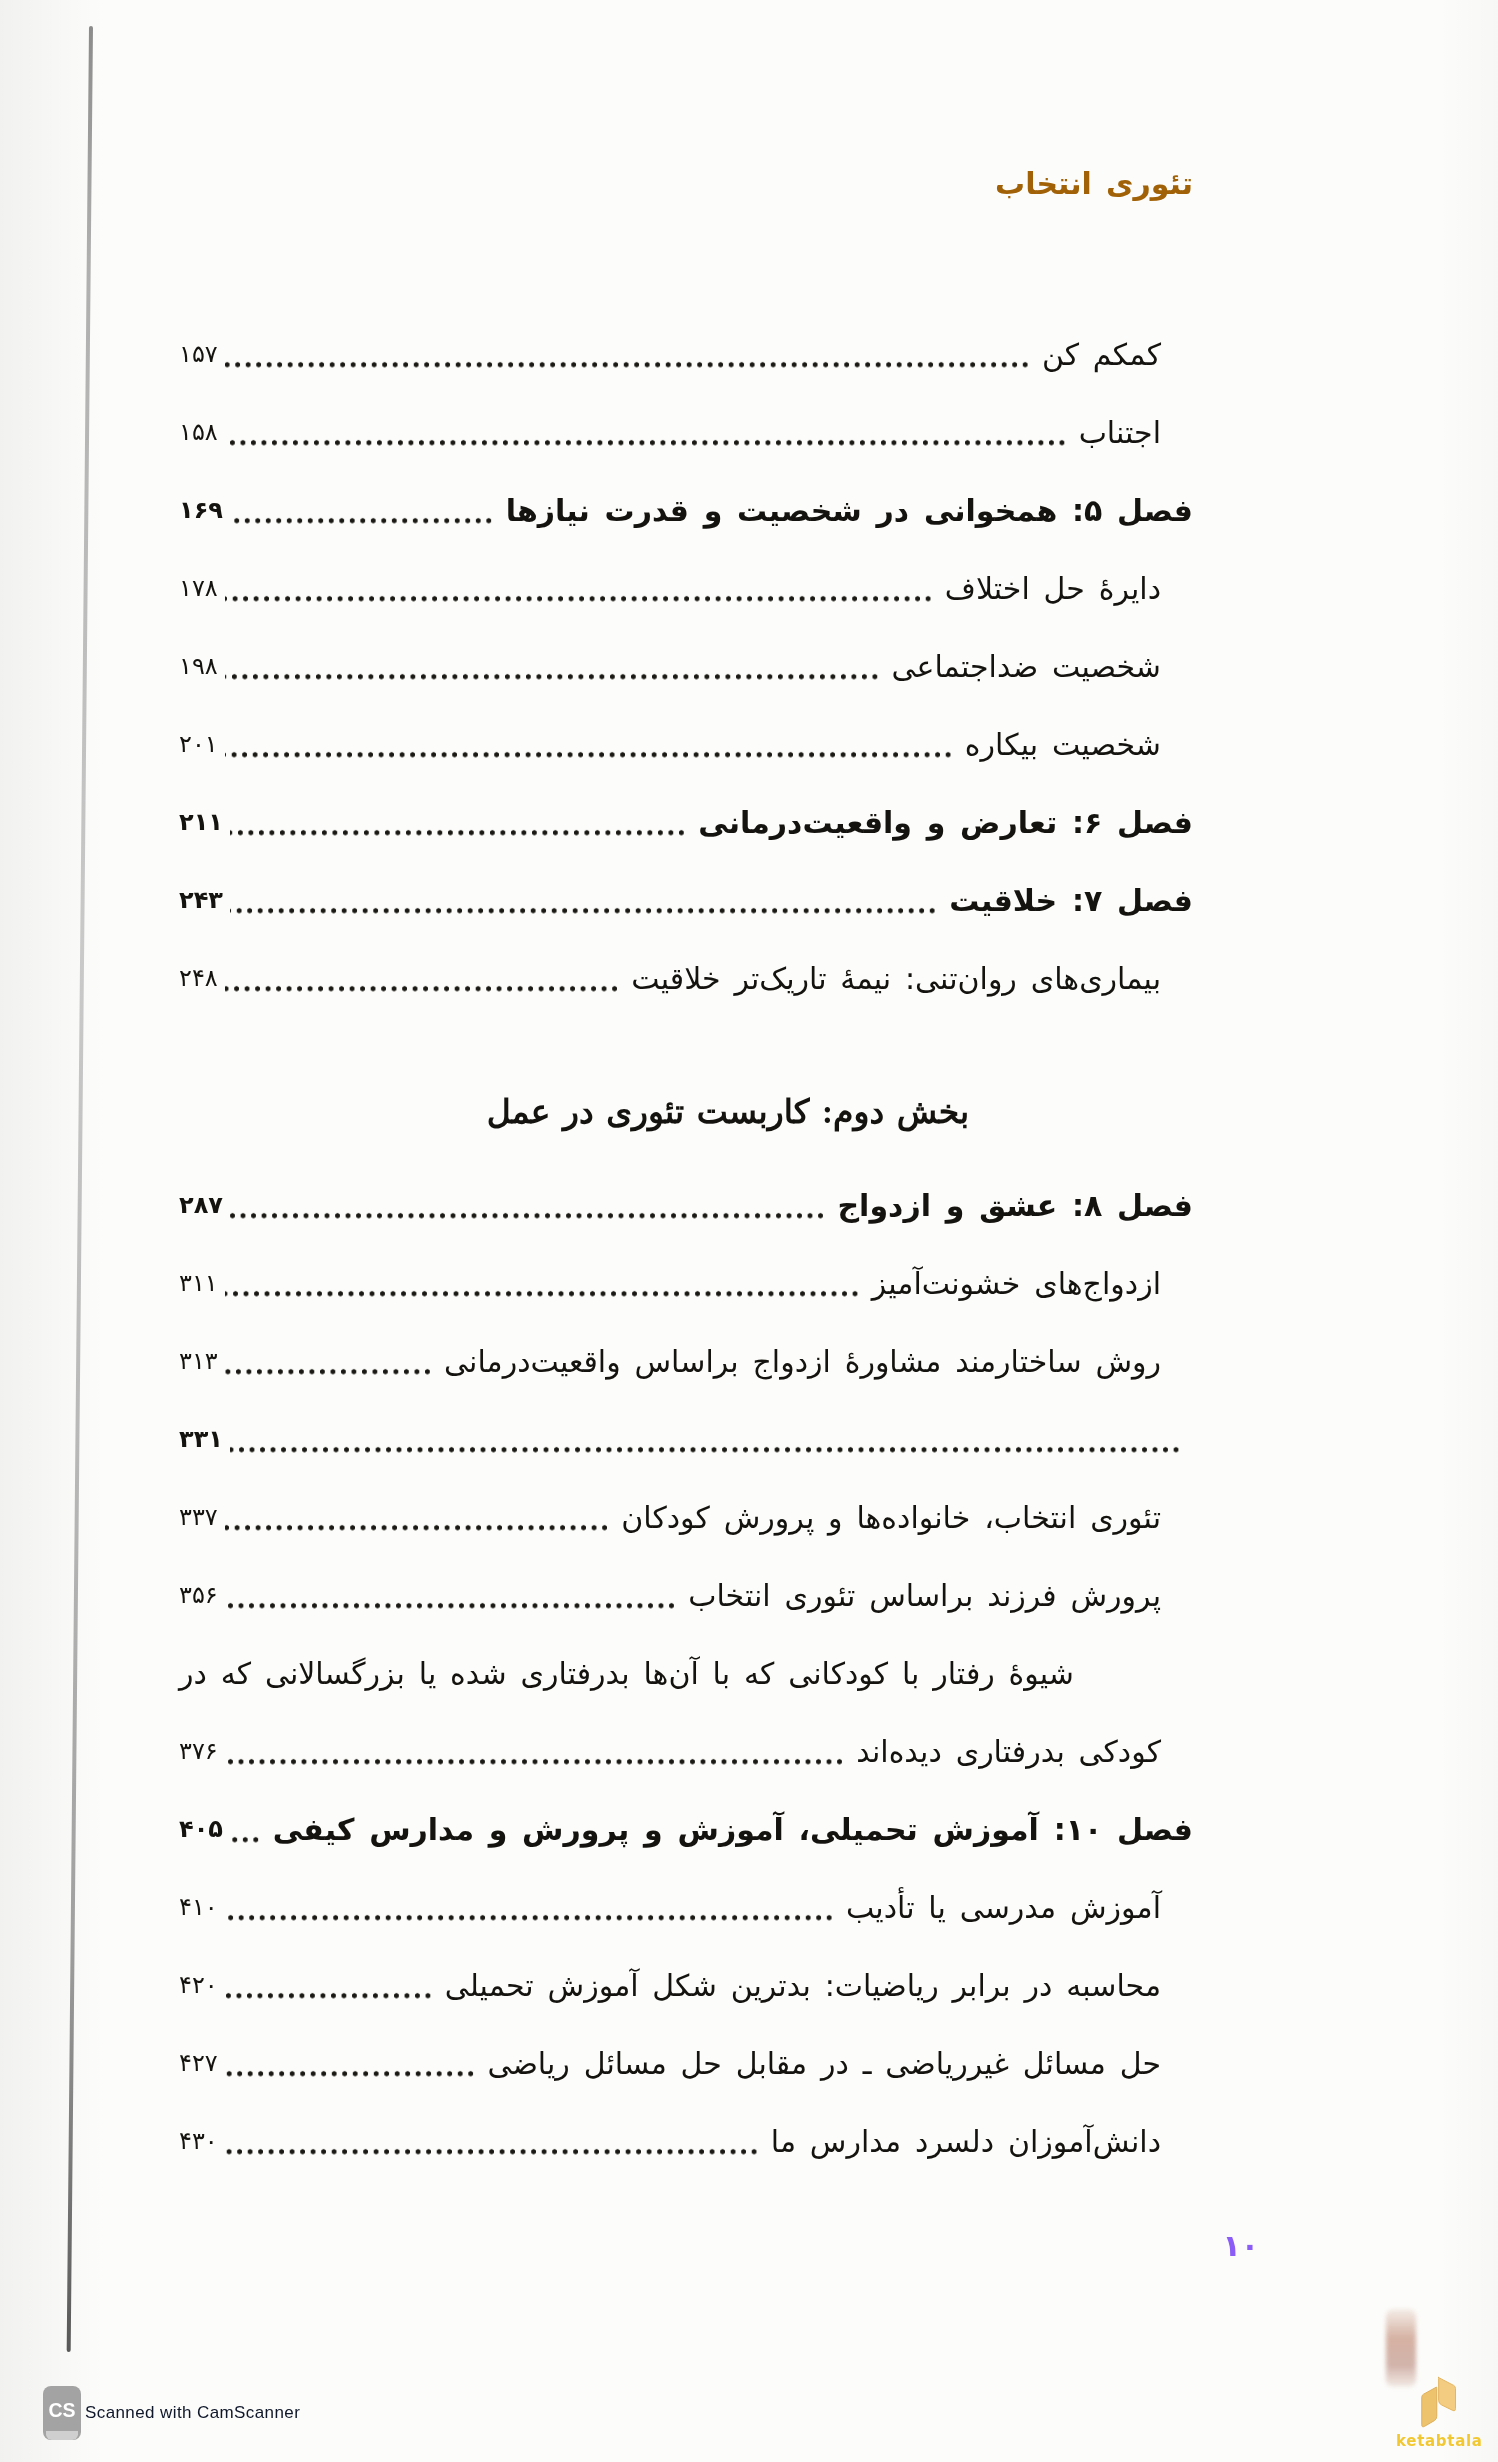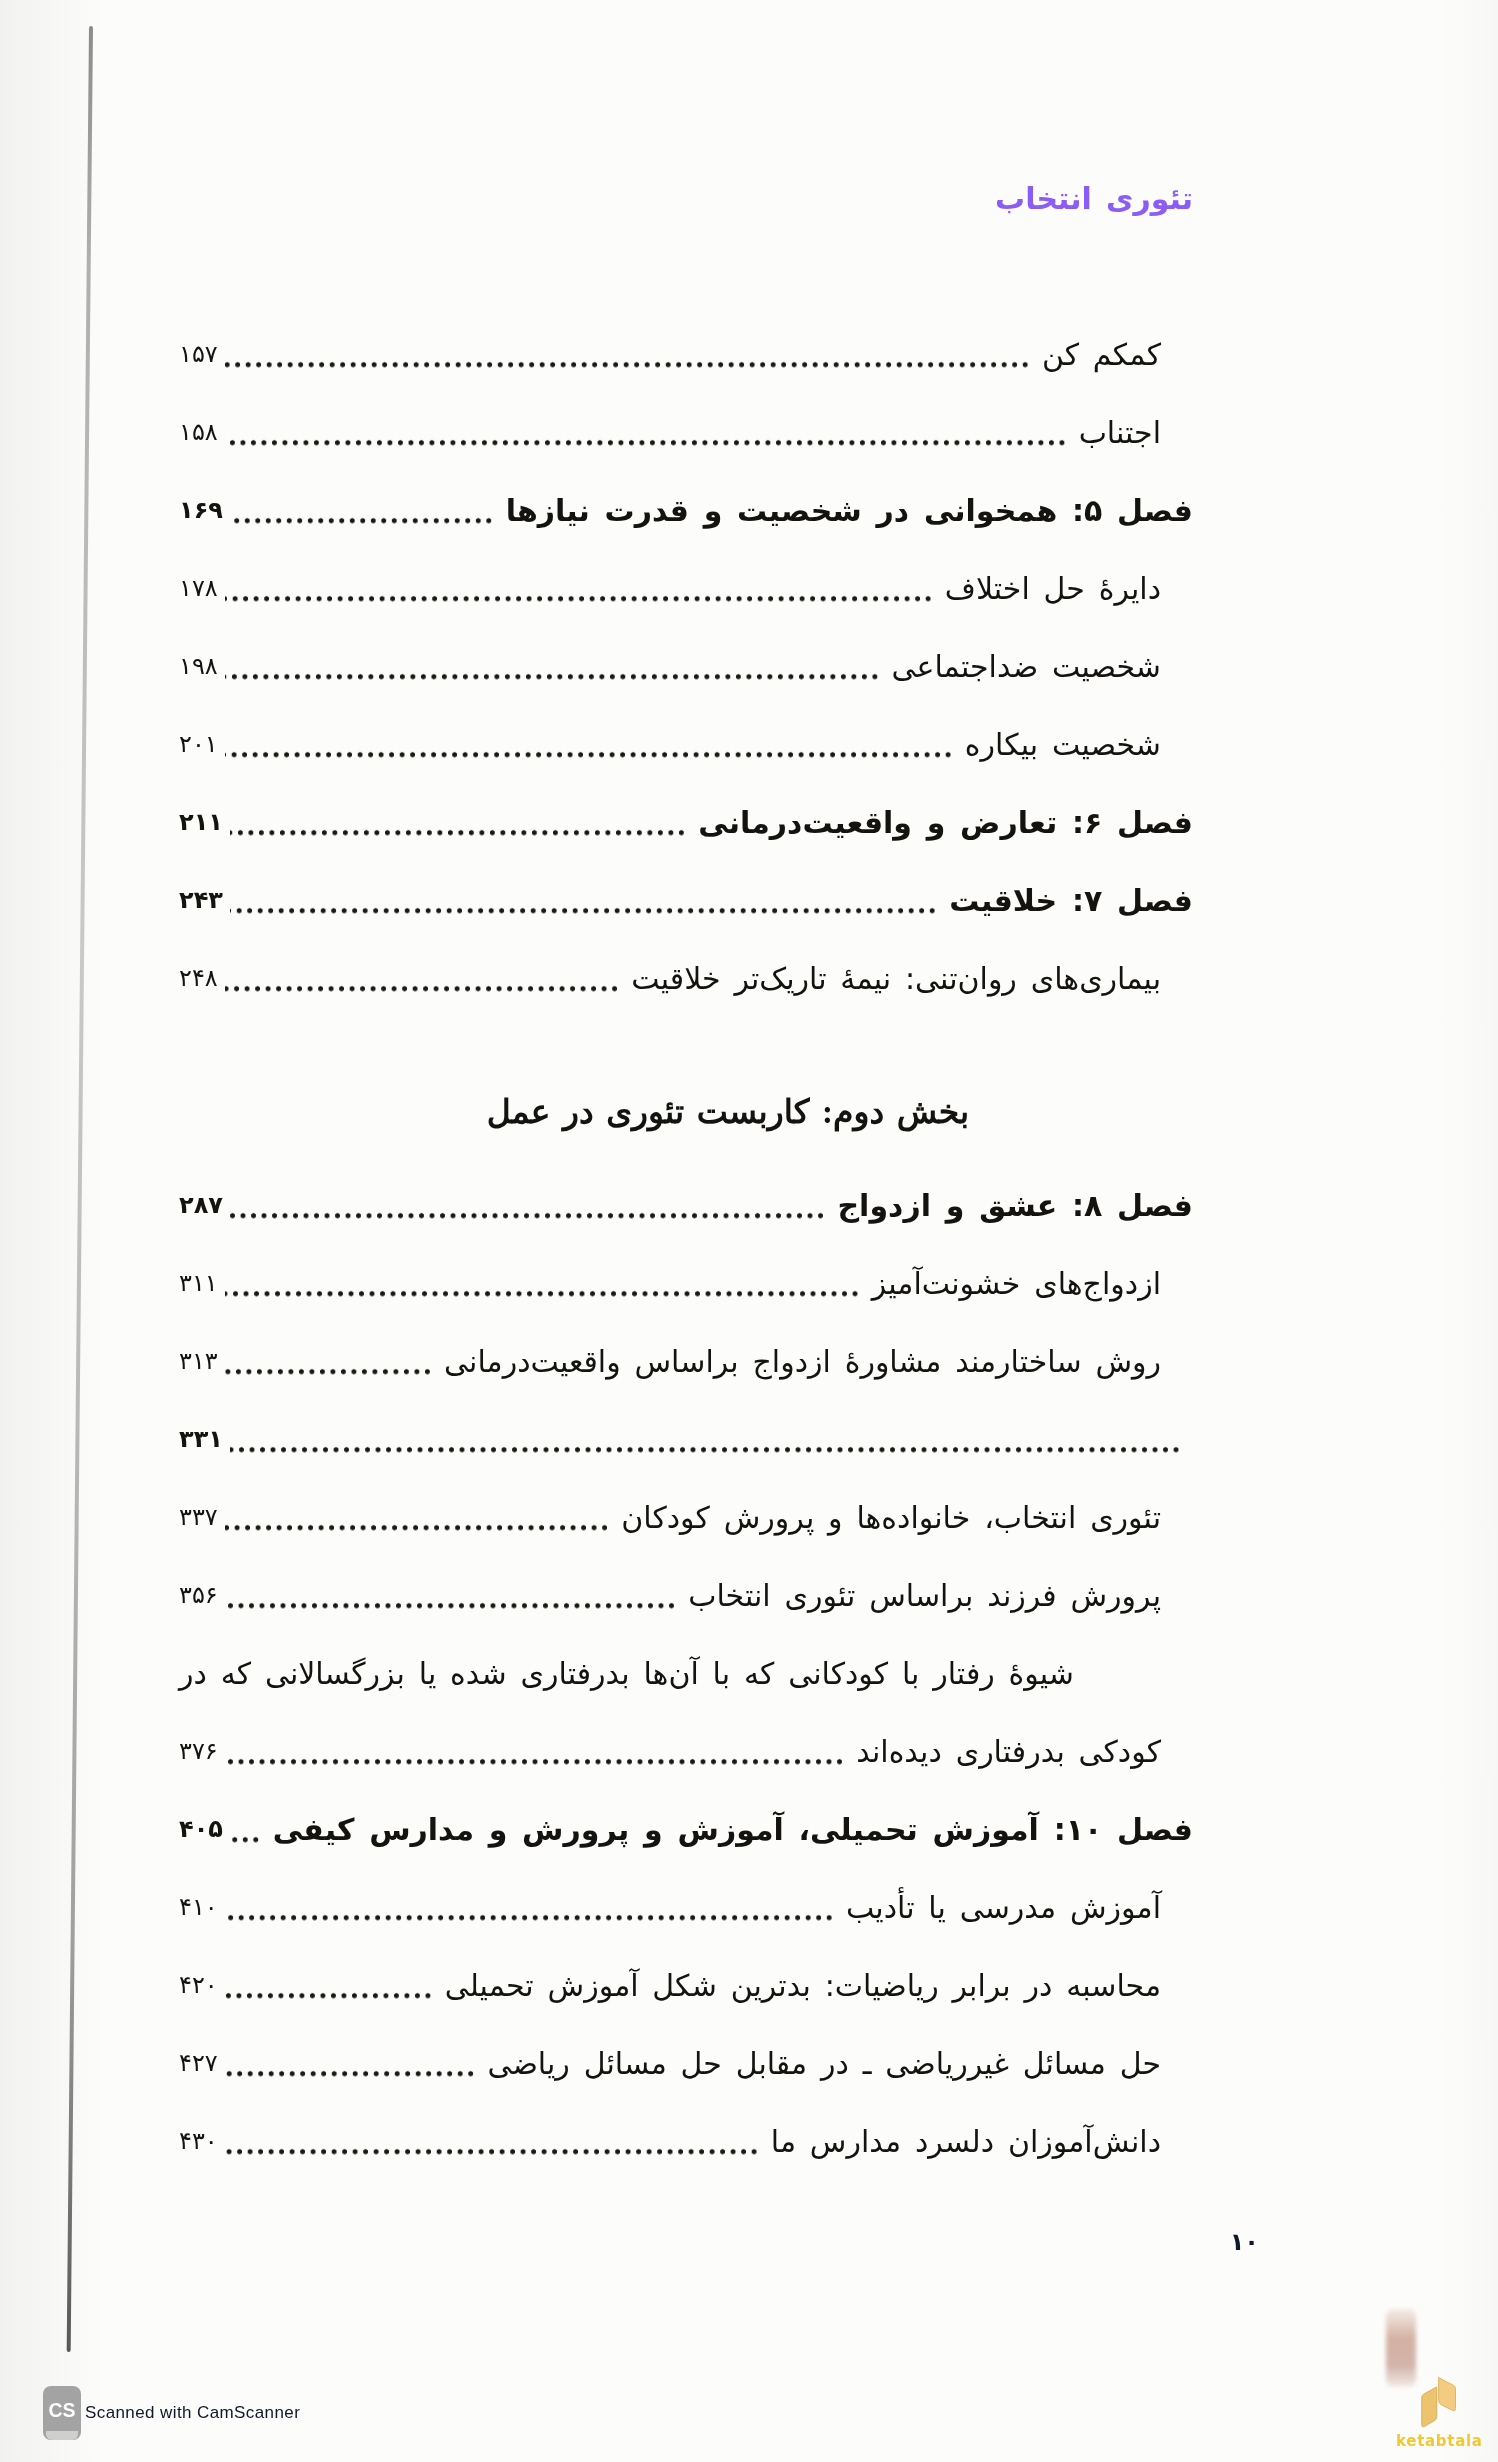--- a/index.html
+++ b/index.html
@@ -24,24 +24,24 @@
     left:89px; top:26px;
     width:3.6px; height:2326px;
     border-radius:2.2px;
     background:linear-gradient(180deg,#6f6f6f 0%,#9c9c9c 10%,#bdbdbd 40%,#a9a9a9 60%,#8a8a8a 82%,#4a4a4a 95%,#303030 100%);
     transform:rotate(.55deg);
     transform-origin:top center;
     opacity:.8;
   }
   .running-header{
     position:absolute;
-    top:181px; right:305px;
+    top:166px; right:305px;
     font-size:30px; font-weight:700;
     letter-spacing:0; word-spacing:3.6px;
-    color:#8b5cf6;
+    color:#a16207;
     text-align:right;
   }
   .toc{
     position:absolute;
     top:315px; right:305px; left:179px;
   }
   .toc-row{
     height:78px;
     display:flex;
     align-items:center;
@@ -73,22 +73,22 @@
     justify-content:center;
     padding-top:42px;
     font-size:33px;
     font-weight:700;
     transform:translateX(42px);
     font-family:Liberation Serif, serif;
   }
   .folio{
     position:absolute;
     top:2228px; right:239px;
-    font-size:24px; font-weight:700;
-    color:#0f172a;
+    font-size:30px; font-weight:700;
+    color:#8b5cf6;
   }
   
   .edge-smudge{
     position:absolute;
     left:1386px; top:2309px;
     width:30px; height:78px;
     border-radius:7.2px;
     background:linear-gradient(180deg, rgba(205,155,130,.15), rgba(187,127,104,.6) 38%, rgba(168,108,92,.5) 72%, rgba(205,160,140,.18));
     filter:blur(2.2px);
   }

